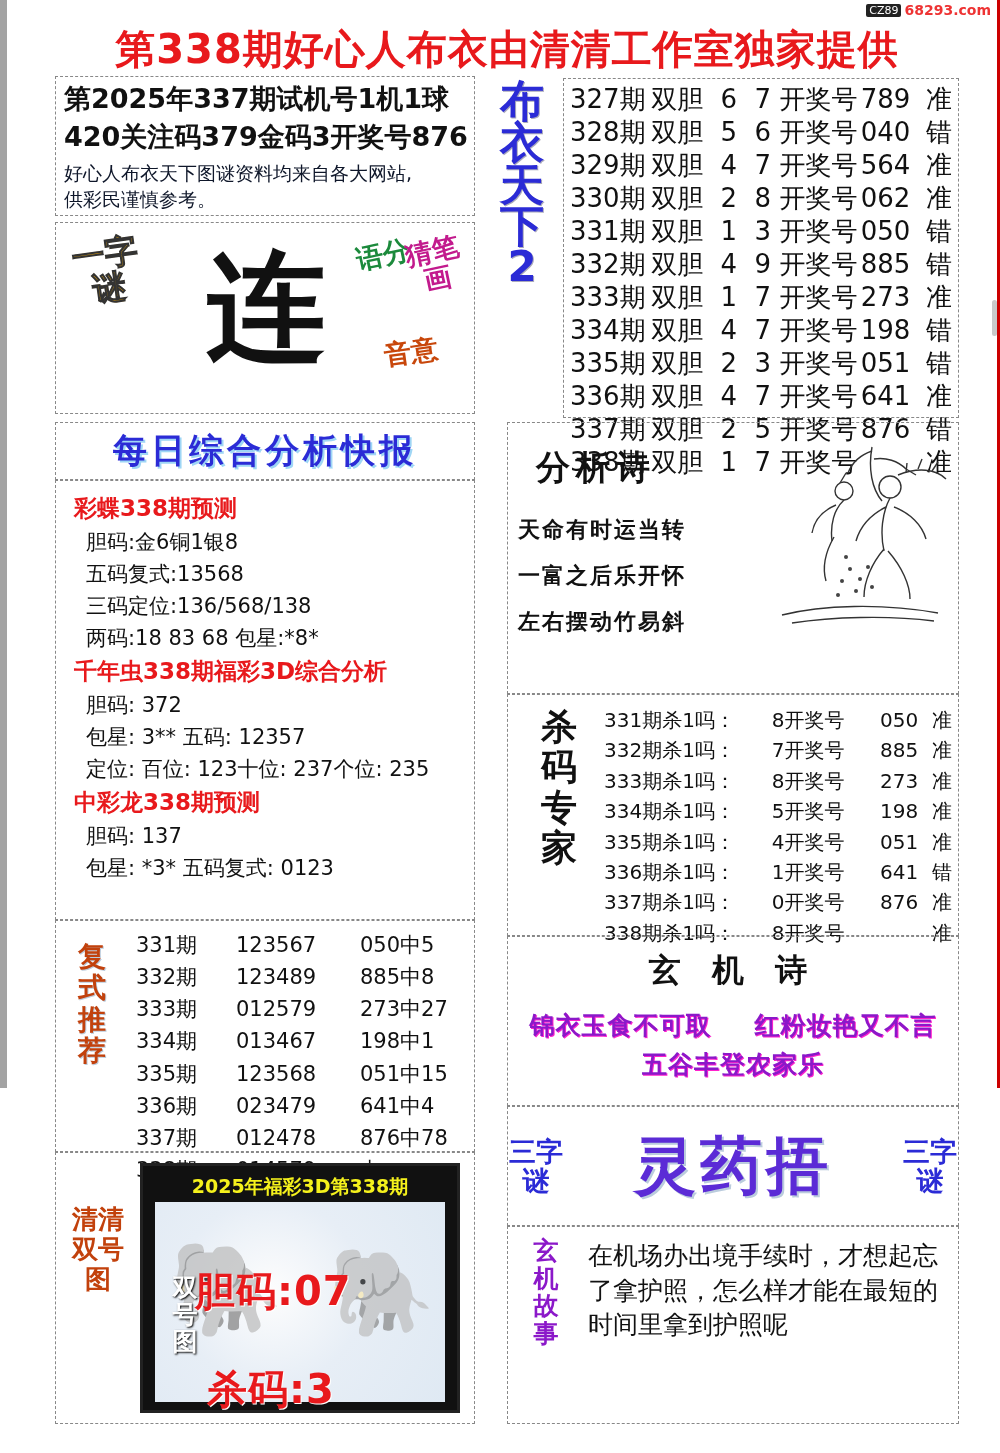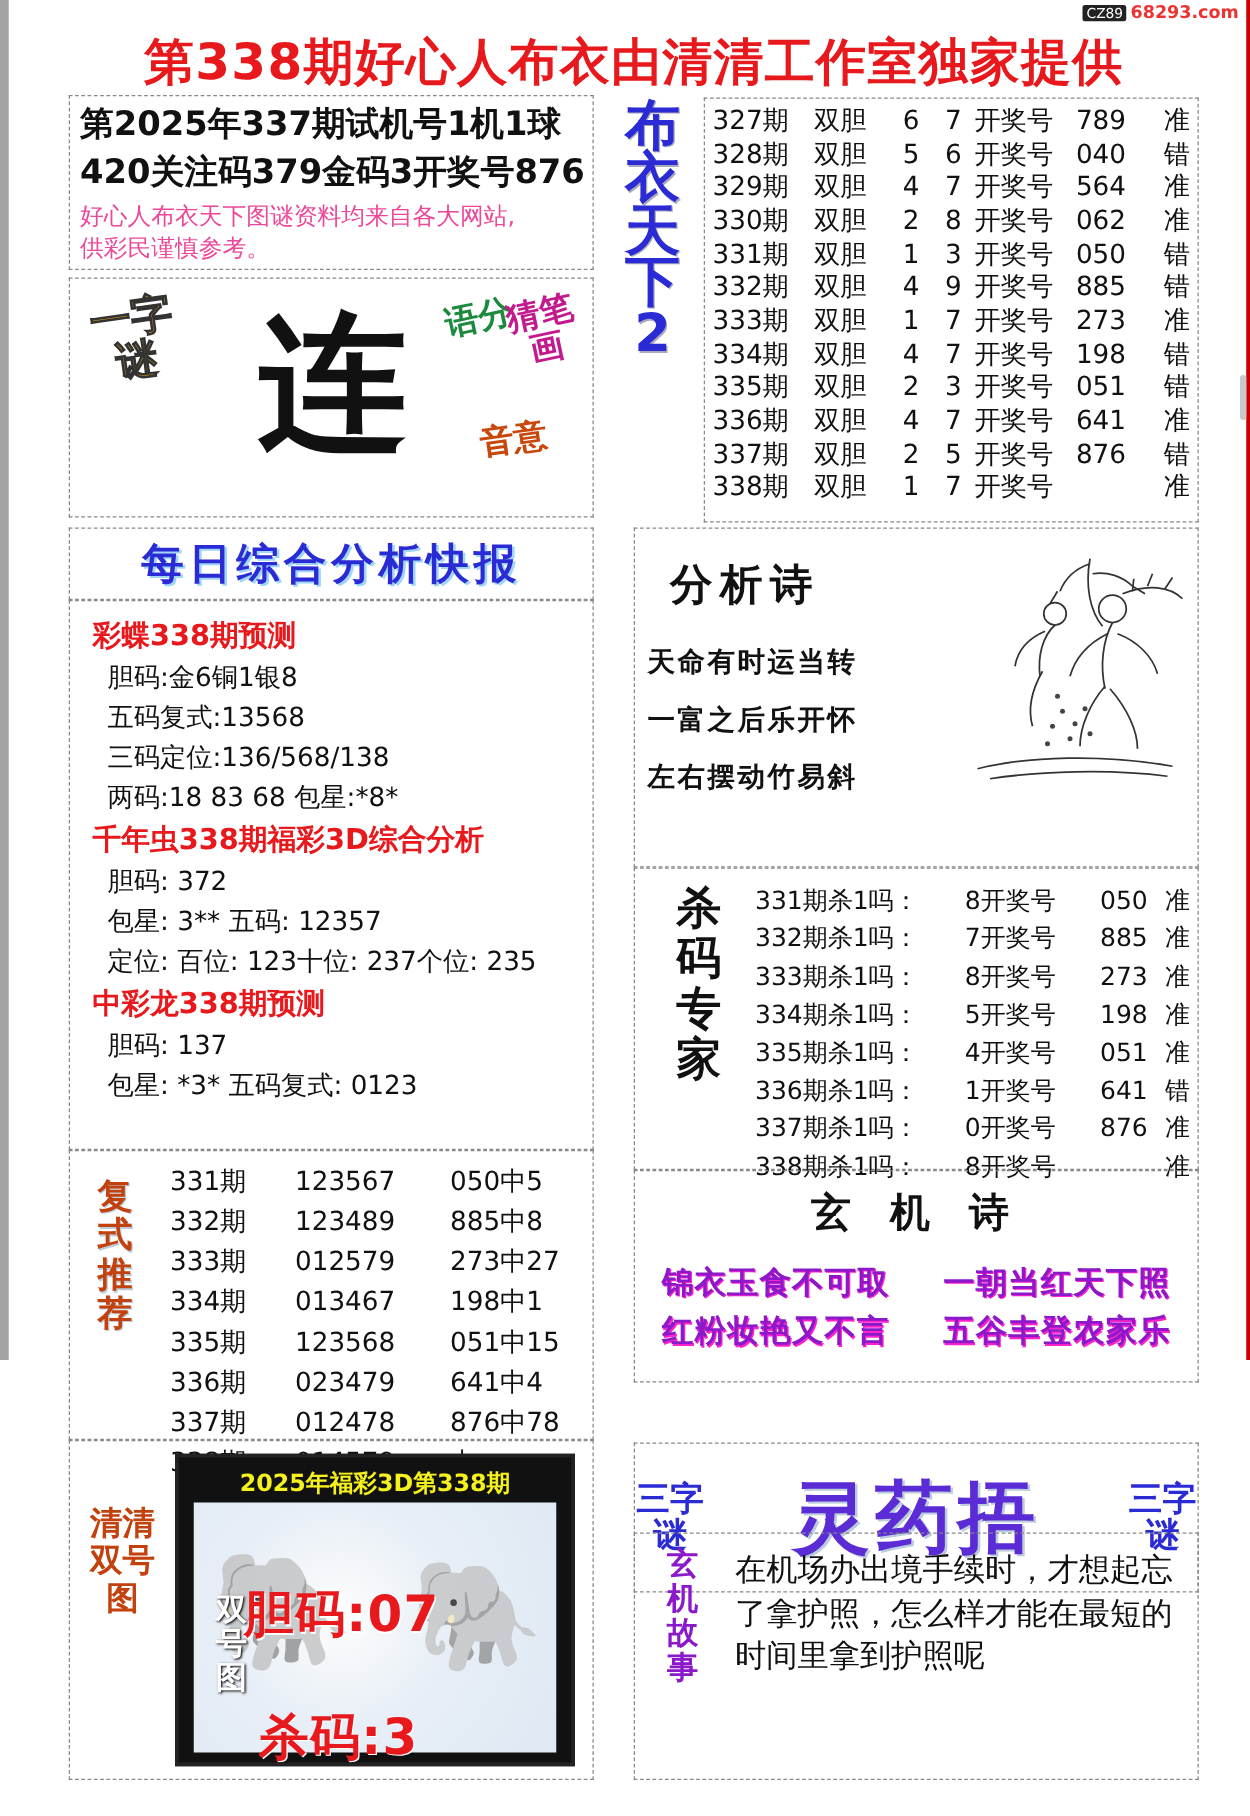--- a/index.html
+++ b/index.html
@@ -35,41 +35,41 @@
 
   
   .dashbox{position:absolute;border:1px dashed #888;box-sizing:border-box;}
 
   
   .info{
     position:absolute;left:48px;top:76px;width:420px;height:140px;
   }
   .info .l1{font-size:27px;font-weight:bold;color:#111;margin:4px 0 2px 8px;}
   .info .l2{font-size:27px;font-weight:bold;color:#111;margin:2px 0 6px 8px;}
-  .info .l3,.info .l4{font-size:19px;color:#ec4899;margin-left:8px;line-height:1.35;}
+  .info .l3,.info .l4{font-size:19px;color:#0f172a;margin-left:8px;line-height:1.35;}
 
   
   .vtitle{
     position:absolute;left:480px;top:80px;width:70px;height:330px;
     font-size:44px;font-weight:bold;color:#2b2bd6;
     line-height:0.95;text-align:center;
     text-shadow:1px 1px 0 #aab;
   }
   .vtitle span{display:block;}
   .vtitle .num{font-size:42px;}
 
   
   .dtable{
     position:absolute;left:556px;top:78px;width:396px;height:340px;
     border:1px dashed #888;box-sizing:border-box;
     padding:4px 6px 0 6px;
   }
   .drow{
     display:flex;align-items:center;
-    font-size:21px;color:#111;line-height:1.27;white-space:nowrap;
+    font-size:26px;color:#111;line-height:1.27;white-space:nowrap;
   }
   .drow .c1{width:96px;}
   .drow .c2{width:72px;}
   .drow .c3{width:40px;text-align:center;}
   .drow .c4{width:40px;text-align:center;}
   .drow .c5{width:96px;}
   .drow .c6{width:64px;text-align:left;}
   .drow .c7{width:44px;text-align:right;}
 
   
@@ -189,21 +189,21 @@
     margin-top:14px;display:flex;flex-wrap:wrap;justify-content:center;
   }
   .xuanji .xl{
     width:50%;text-align:center;font-size:25px;font-weight:bold;
     color:#8b18c9;line-height:1.55;letter-spacing:1px;
     text-shadow:1px 1px 0 #f2c;
   }
 
   
   .sanzi{
-    position:absolute;left:500px;top:1154px;width:452px;height:120px;
+    position:absolute;left:500px;top:1106px;width:452px;height:120px;
     border:1px dashed #888;box-sizing:border-box;display:flex;align-items:center;
   }
   .sanzi .side{
     width:56px;font-size:27px;font-weight:bold;color:#2b2bd6;
     line-height:1.08;text-align:center;
   }
   .sanzi .mid{
     flex:1;text-align:center;font-size:62px;font-weight:bold;color:#5b2bd6;
     letter-spacing:4px;text-shadow:2px 2px 0 #bcd;
   }
@@ -576,21 +576,20 @@
         <span class="f2">014579</span>
         <span class="f3">中</span>
       </div>
     </div>
   </div>
 
   <div class="xuanji">
     <div class="xtitle">玄 机 诗</div>
     <div class="xgrid">
       <div class="xl">锦衣玉食不可取</div>
-      <div class="xl">一朝当红天下照</div>
       <div class="xl">红粉妆艳又不言</div>
       <div class="xl">五谷丰登农家乐</div>
     </div>
   </div>
 
   <div class="sanzi">
     <div class="side">三字谜</div>
     <div class="mid">灵药捂</div>
     <div class="side">三字谜</div>
   </div>

